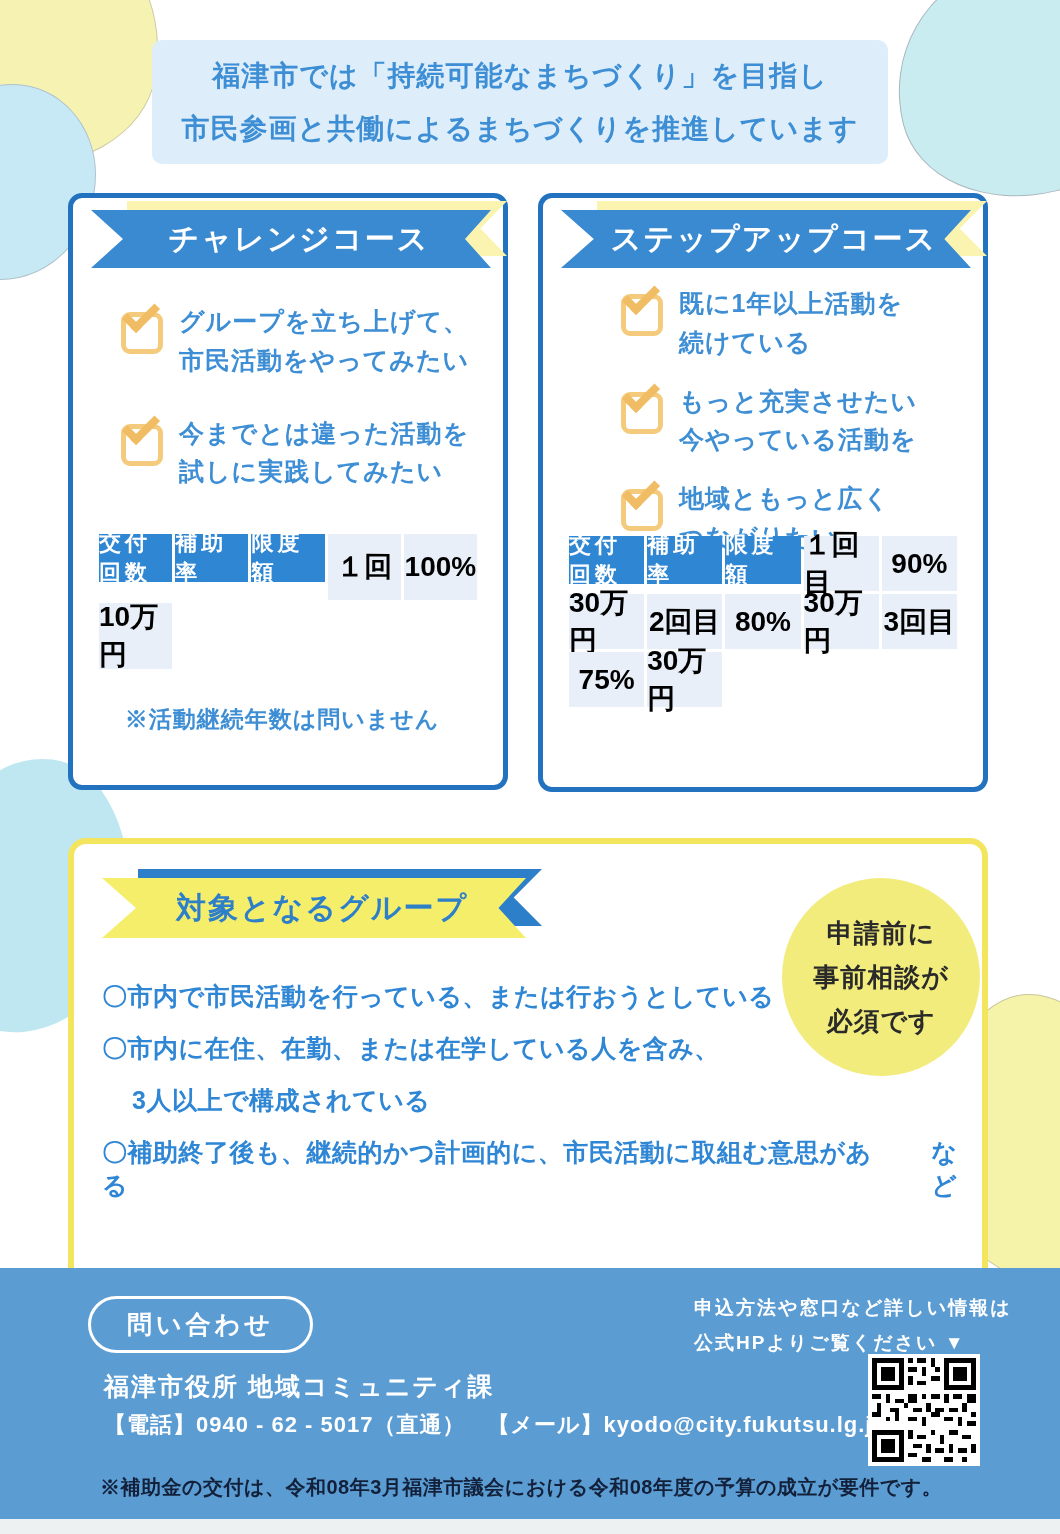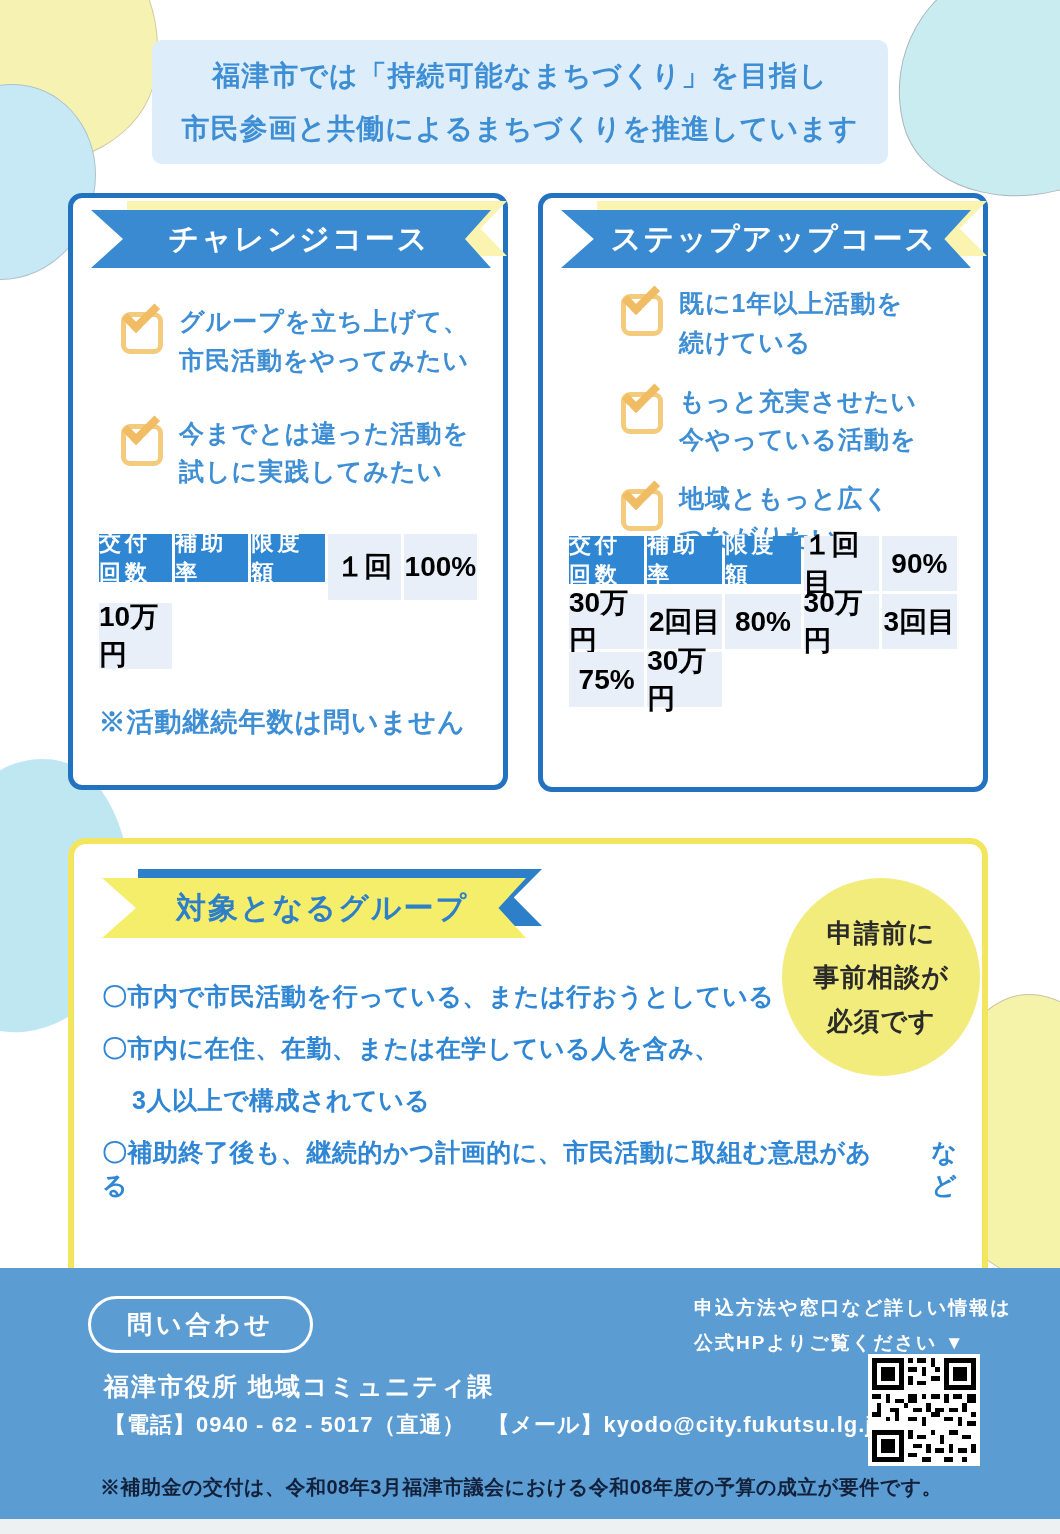--- a/index.html
+++ b/index.html
@@ -59,21 +59,21 @@
     grid-template-columns:1fr 1fr 1fr 1fr 1fr; gap:3px; }
   #challenge-card .grant-table { top:336px; }
   #stepup-card .grant-table { top:338px; }
   .grant-table .th { background:#2f86d2; color:#ffffff; font-size:22px; font-weight:bold;
     letter-spacing:4px; height:48px; display:flex; align-items:center; justify-content:center; }
   .grant-table .td { background:#e9eff9; color:#000000; font-size:28px; font-weight:bold;
     display:flex; align-items:center; justify-content:center; }
   #challenge-card .td { height:66px; }
   #stepup-card .td { height:55px; }
   .course-note { position:absolute; left:0; right:12px; top:506px; text-align:center;
-    color:#3d8ed4; font-size:27px; font-weight:bold; letter-spacing:1px; }
+    color:#3d8ed4; font-size:23px; font-weight:bold; letter-spacing:1px; }
 
   
   #target-card { position:absolute; left:68px; top:838px; width:920px; height:448px;
     background:#ffffff; border:6px solid #f3e55e; border-radius:18px; z-index:2; }
   #target-card .ribbon { left:28px; right:auto; width:424px; top:34px; height:60px; }
   #consult-badge { position:absolute; left:708px; top:34px; width:198px; height:198px;
     border-radius:50%; background:#f2ec7d; display:flex; flex-direction:column;
     align-items:center; justify-content:center; color:#2a2a2a; font-size:26px;
     font-weight:bold; line-height:1.7; letter-spacing:1px; }
   .bullets { position:absolute; left:28px; top:136px; color:#2e86d4; font-size:25px;

